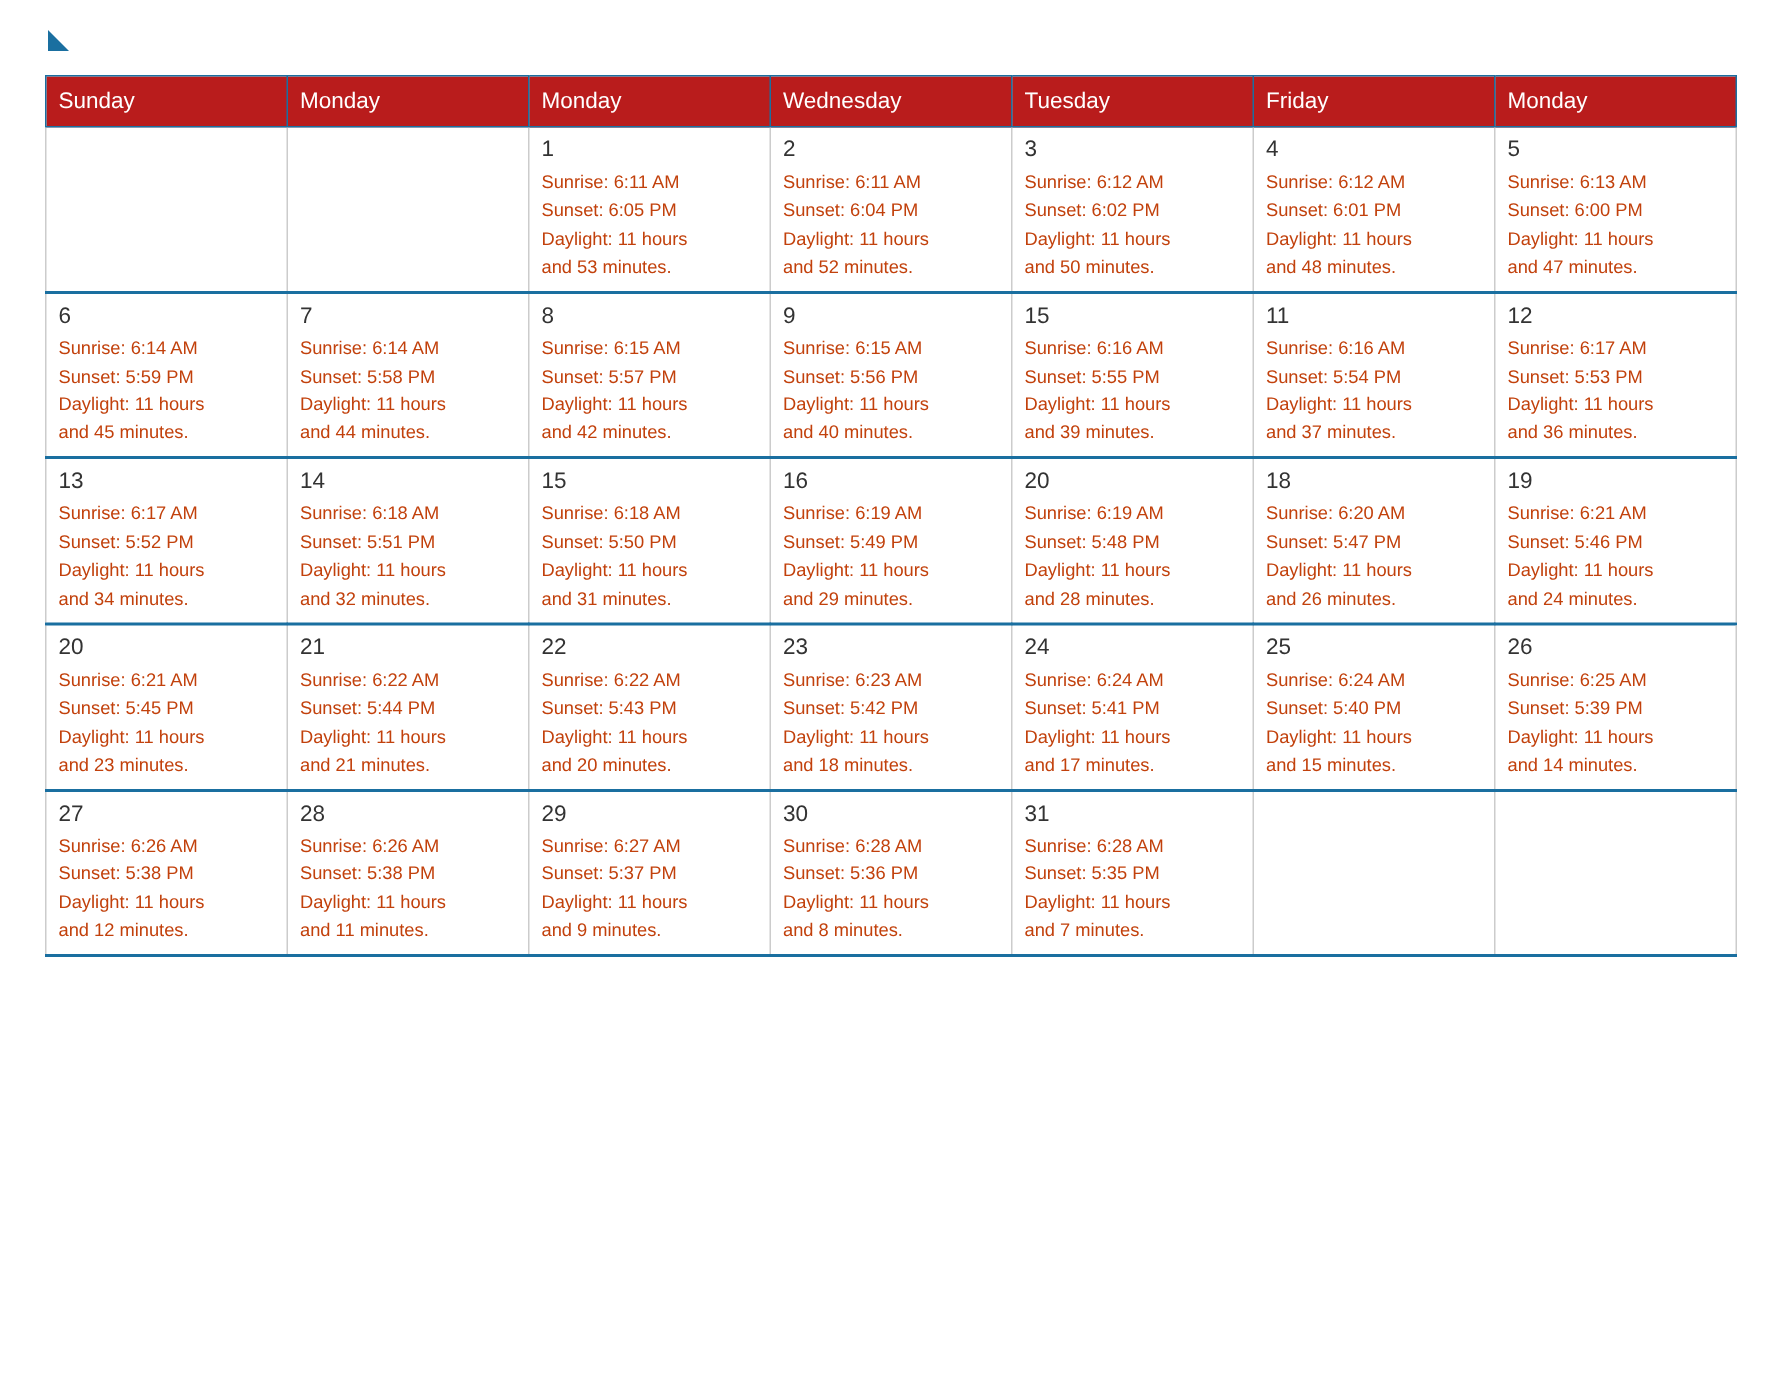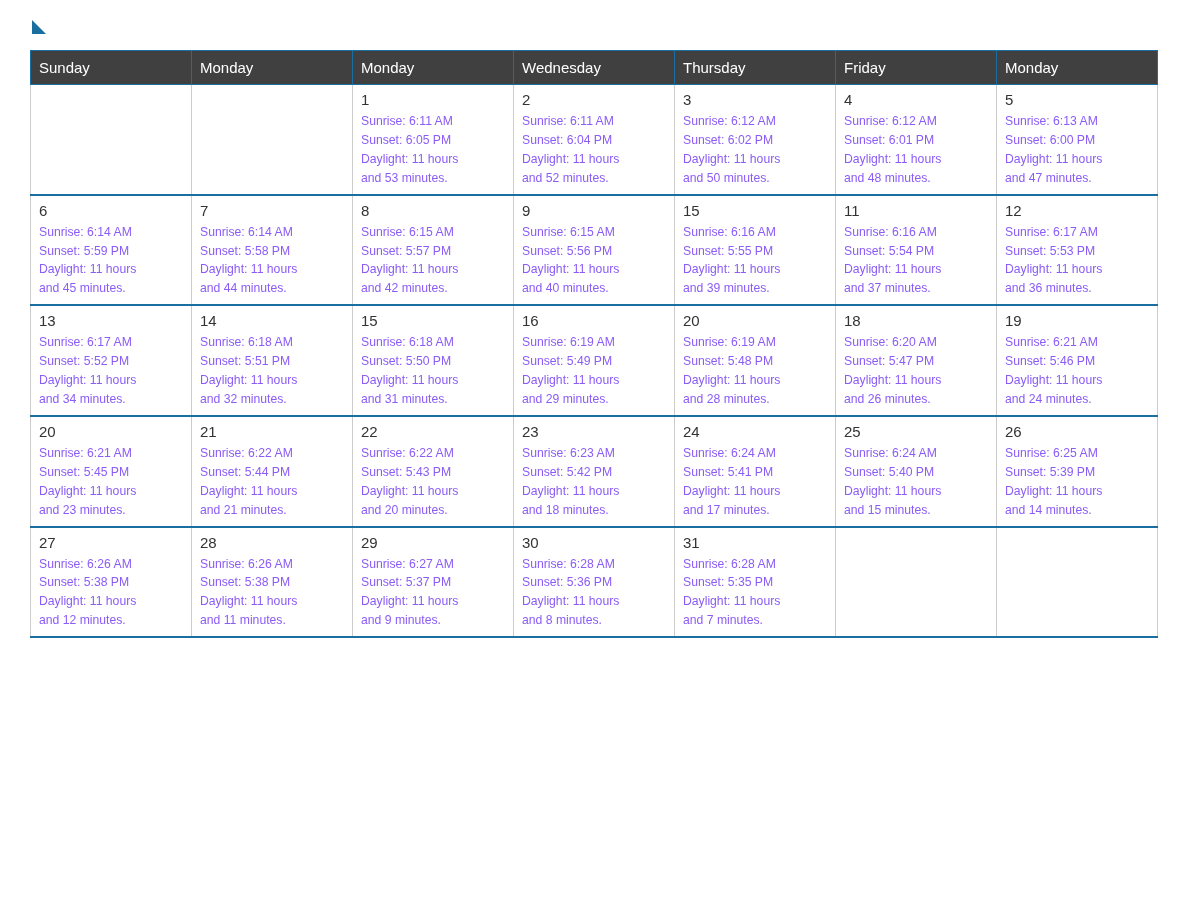--- a/index.html
+++ b/index.html
@@ -60,21 +60,21 @@
       font-size: 22px;
       color: #333;
       margin-top: 4px;
     }
     table {
       width: 100%;
       border-collapse: collapse;
       table-layout: fixed;
     }
     thead tr {
-      background-color: #404040;
+      background-color: #b91c1c;
     }
     thead th {
       color: #fff;
       font-size: 15px;
       font-weight: normal;
       padding: 8px 8px;
       text-align: left;
       border: 1px solid #1a6fa0;
     }
     tbody td {
@@ -87,21 +87,21 @@
     }
     .day-num {
       font-size: 15px;
       color: #333;
       font-weight: normal;
       display: block;
       margin-bottom: 4px;
     }
     .day-detail {
       font-size: 12.2px;
-      color: #8b5cf6;
+      color: #c2410c;
       line-height: 1.55;
     }
     tbody tr {
       border-bottom: 2px solid #1a6fa0;
     }
     tbody td.empty {
       background: #fff;
     }
   </style>
 </head>
@@ -121,21 +121,21 @@
   </div>
 </div>
 
 <table>
   <thead>
     <tr>
     <th>Sunday</th>
         <th>Monday</th>
         <th>Monday</th>
         <th>Wednesday</th>
-        <th>Thursday</th>
+        <th>Tuesday</th>
         <th>Friday</th>
         <th>Monday</th>
       </tr>
   </thead>
   <tbody>
   <tr>
         <td class="empty"></td>
         <td class="empty"></td>
         <td>
           <span class="day-num">1</span>

